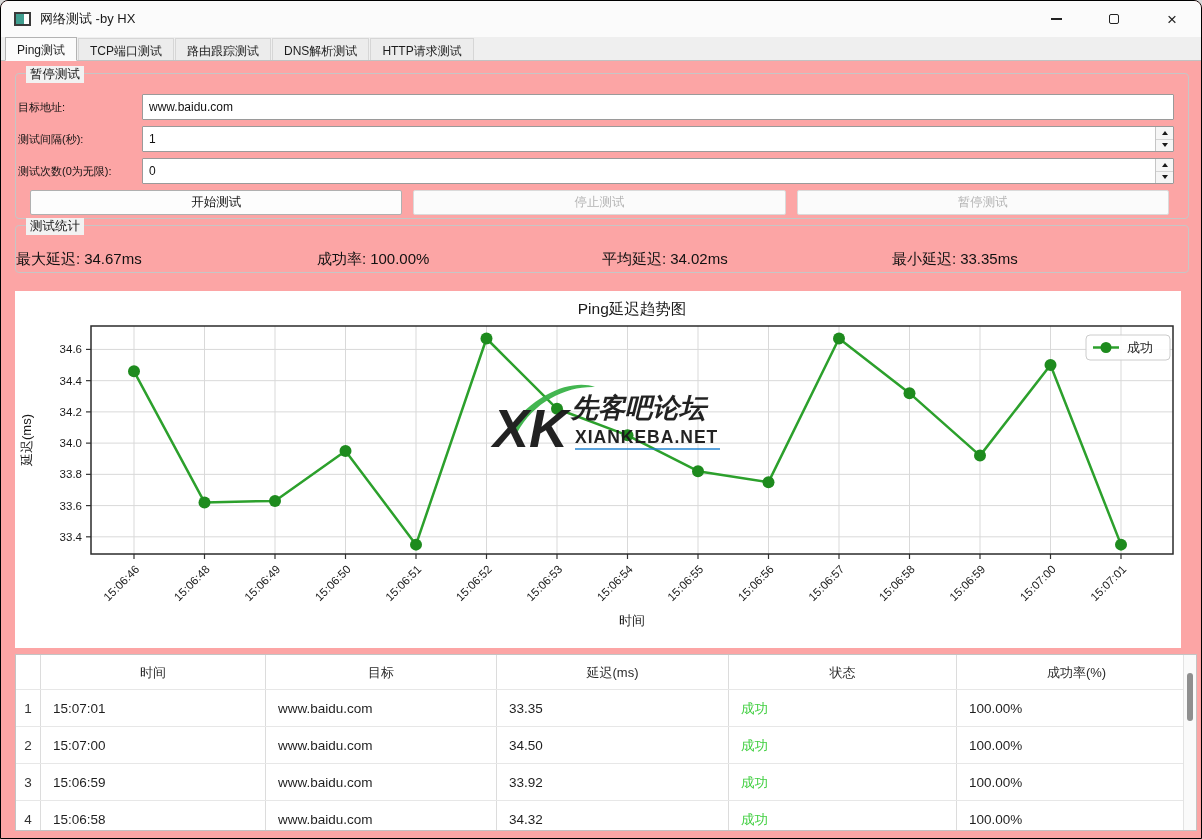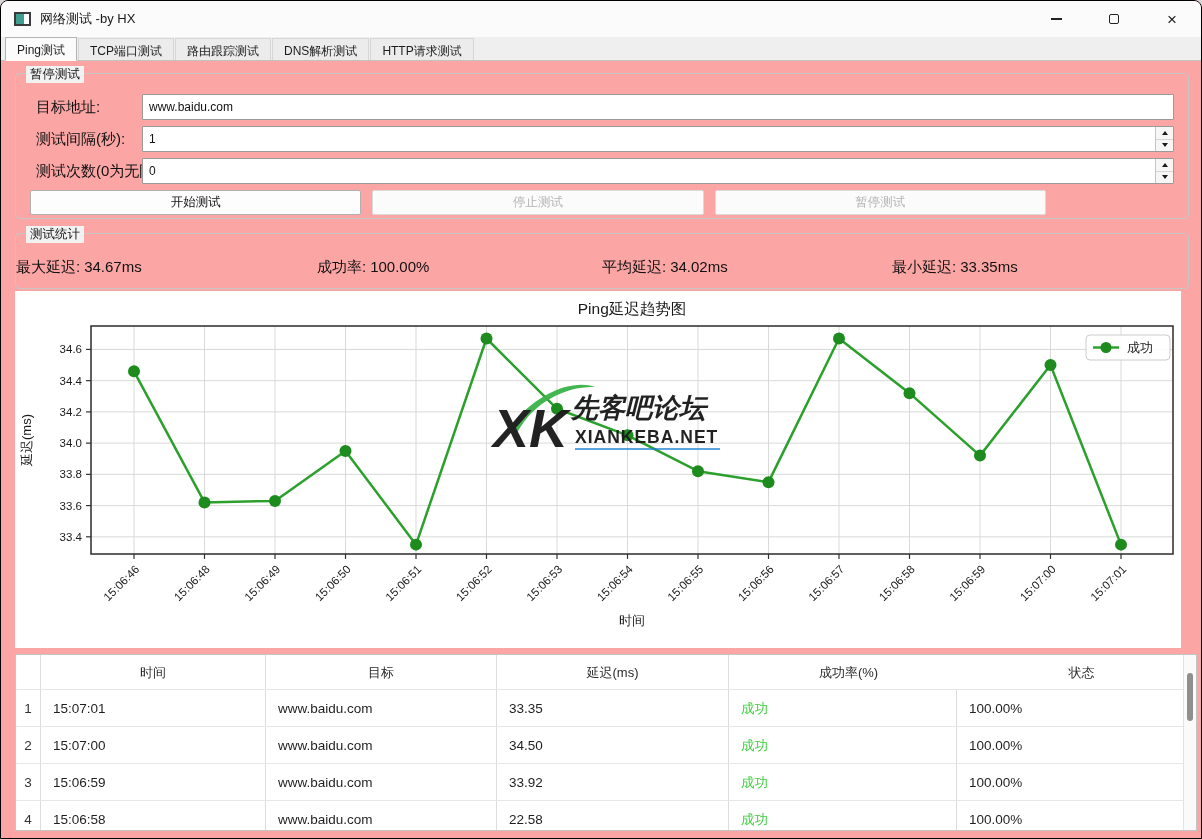--- a/index.html
+++ b/index.html
@@ -19,34 +19,34 @@
 
   
   .tabbar { position:absolute; left:0; top:36px; width:100%; height:24px; background:#efefef; border-bottom:1px solid #c2c2c2; padding-left:4px; display:flex; align-items:flex-end; }
   .tab { font-size:12px; color:#1c1c1c; padding:4px 11px 3px 11px; background:#ececec; border:1px solid #d6d6d6; border-bottom:none; margin-right:1px; height:22px; }
   .tab.active { background:#fbfbfb; border:1px solid #b3b3b3; border-bottom:1px solid #fbfbfb; height:24px; margin-bottom:-1px; position:relative; z-index:2; }
 
   
   .groupbox { position:absolute; border:1px solid #c6c6c6; border-radius:4px; }
   .gb-title { position:absolute; top:-8px; left:10px; background:#f2f2f2; padding:0 4px; font-size:12.5px; color:#111; }
   #settings-group { left:14px; top:72px; width:1174px; height:146px; }
-  #stats-group    { left:14px; top:232px; width:1174px; height:56px; }
-
-  .field-label { position:absolute; left:20px; font-size:15px; color:#111; line-height:26px; }
+  #stats-group    { left:14px; top:224px; width:1174px; height:48px; }
+
+  .field-label { position:absolute; left:2px; font-size:11px; color:#111; line-height:26px; }
   .field-box { position:absolute; left:126px; width:1032px; height:26px; }
   .txt-input { width:100%; height:100%; border:1px solid #9a9a9a; background:#fff; font-size:12px; color:#111; padding:0 6px; border-radius:1px; outline:none; }
   .txt-input.with-spin { padding-right:24px; }
   .row1 { top:20px; } .row2 { top:52px; } .row3 { top:84px; }
   .spin { position:absolute; right:1px; top:1px; bottom:1px; width:18px; border-left:1px solid #c5c5c5; background:#f6f6f6; display:flex; flex-direction:column; }
   .spin-btn { flex:1; display:flex; align-items:center; justify-content:center; }
   .spin-btn:first-child { border-bottom:1px solid #d4d4d4; }
   .tri-up   { width:0; height:0; border-left:3.5px solid transparent; border-right:3.5px solid transparent; border-bottom:4.5px solid #1a1a1a; }
   .tri-down { width:0; height:0; border-left:3.5px solid transparent; border-right:3.5px solid transparent; border-top:4.5px solid #1a1a1a; }
 
-  .btn-row { position:absolute; left:14px; top:116px; width:1016px; height:25px; display:flex; gap:11px; }
+  .btn-row { position:absolute; left:14px; top:116px; width:1139px; height:25px; display:flex; gap:11px; }
   .btn-row button { flex:1; font-size:12.5px; border:1px solid #b0b0b0; background:#fdfdfd; color:#111; border-radius:2px; }
   .btn-row button:disabled { border:1px solid #dadada; background:#fbfbfb; color:#b4b4b4; }
 
   .stat { position:absolute; top:24px; font-size:15px; color:#111; }
   .stat:nth-of-type(1){ left:14px; } .stat:nth-of-type(2){ left:301px; }
   .stat:nth-of-type(3){ left:586px; } .stat:nth-of-type(4){ left:876px; }
   .s-val { margin-left:4px; }
 
   
   .figure { position:absolute; left:14px; top:290px; width:1166px; height:357px; background:#ffffff; }
@@ -251,22 +251,22 @@
       </svg>
   </div>
 
   <div class="tablebox">
     <div>
         <div class="trow thead">
           <div class="tc c0"></div>
           <div class="tc c1">时间</div>
           <div class="tc c2">目标</div>
           <div class="tc c3">延迟(ms)</div>
+          <div class="tc c4">状态</div>
           <div class="tc c5">成功率(%)</div>
-          <div class="tc c4">状态</div>
         </div>
         <div class="trow">
           <div class="tc c0">1</div>
           <div class="tc c1">15:07:01</div>
           <div class="tc c2">www.baidu.com</div>
           <div class="tc c3">33.35</div>
           <div class="tc c4" style="color: rgb(65, 207, 65);">成功</div>
           <div class="tc c5">100.00%</div>
         </div>
         <div class="trow">
@@ -282,21 +282,21 @@
           <div class="tc c1">15:06:59</div>
           <div class="tc c2">www.baidu.com</div>
           <div class="tc c3">33.92</div>
           <div class="tc c4" style="color: rgb(65, 207, 65);">成功</div>
           <div class="tc c5">100.00%</div>
         </div>
         <div class="trow">
           <div class="tc c0">4</div>
           <div class="tc c1">15:06:58</div>
           <div class="tc c2">www.baidu.com</div>
-          <div class="tc c3">22.58</div>
+          <div class="tc c3">34.32</div>
           <div class="tc c4" style="color: rgb(65, 207, 65);">成功</div>
           <div class="tc c5">100.00%</div>
         </div>
       </div>
     <div class="tbl-scroll">
       <div class="tbl-thumb"></div>
     </div>
   </div>
 
 </div>

